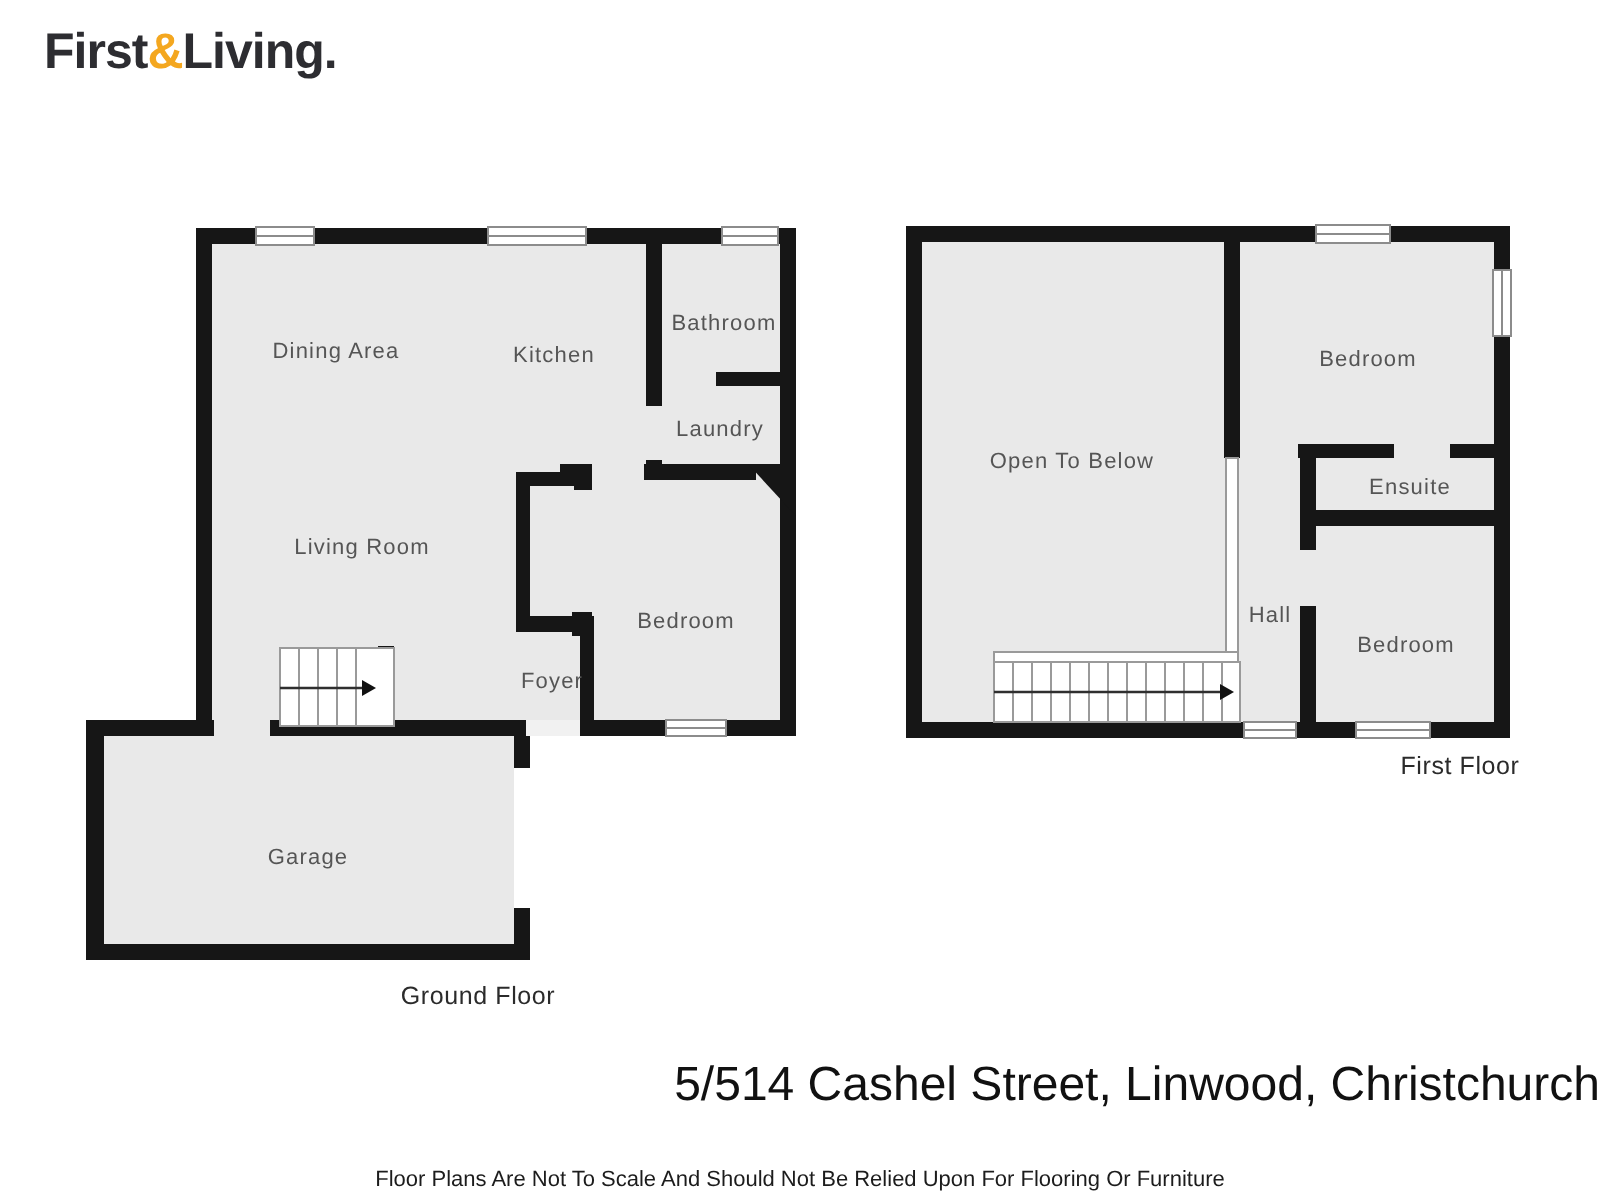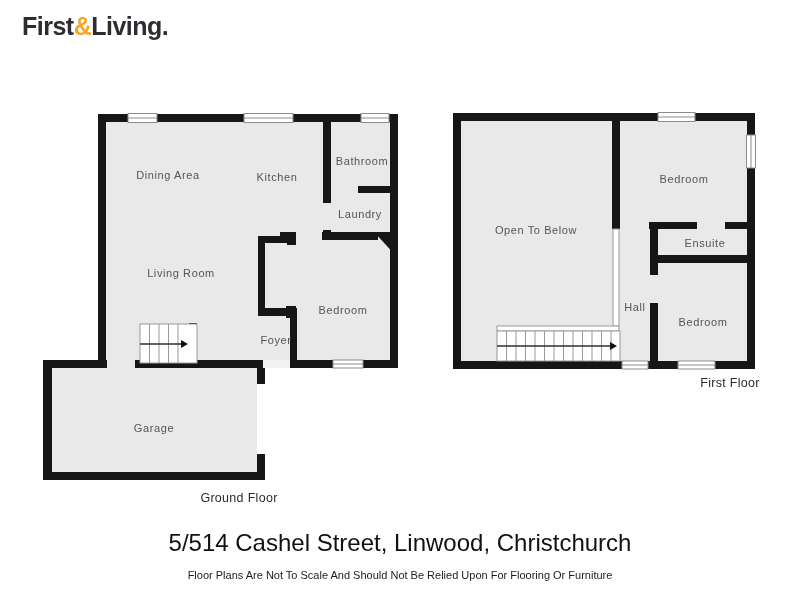--- a/index.html
+++ b/index.html
@@ -34,24 +34,24 @@
     text-anchor:middle;
   }
   .floor-caption {
     font-family:"Liberation Sans", sans-serif;
     font-size:12.5px; letter-spacing:0.3px;
     fill: var(--caption-text, #2b2b2b);
     text-anchor:middle;
   }
   .address {
     position:absolute; left:0; top:529px; width:800px;
-    text-align:center; font-size:24px; color:#111;
+    text-align:right; font-size:24px; color:#111;
   }
   .disclaimer {
-    position:absolute; left:0; top:569px; width:800px;
+    position:absolute; left:0; top:584px; width:800px;
     text-align:center; font-size:11px; color:#1c1c1c;
   }
 </style>
 </head>
 <body>
 
 <div class="logo"><span>First</span><span class="amp">&amp;</span><span>Living</span><span class="dot">.</span></div>
 
 <svg class="plan" width="800" height="520" viewBox="0 0 800 520">
 

